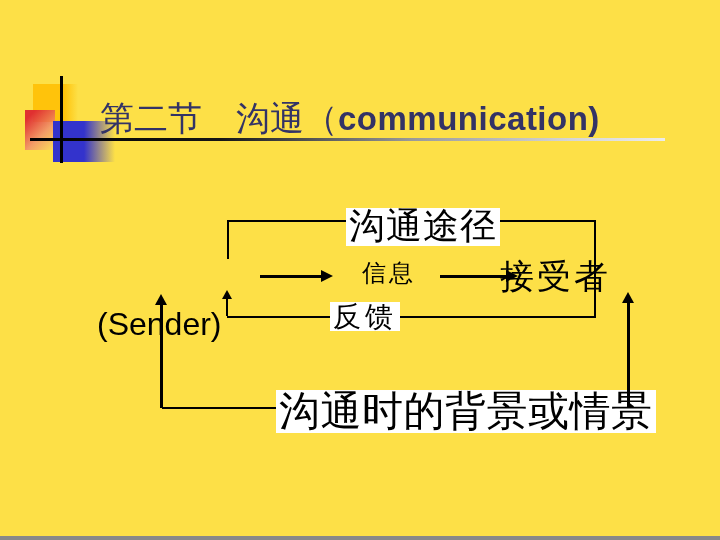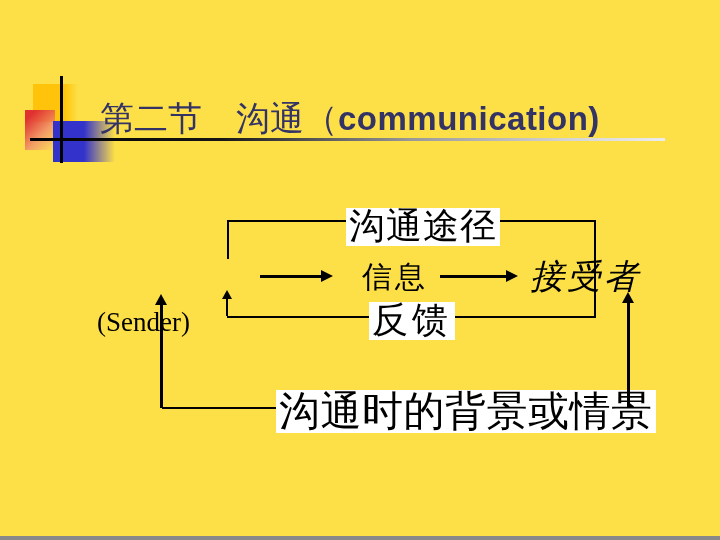--- a/index.html
+++ b/index.html
@@ -36,24 +36,24 @@
   .mid{z-index:2;}
 
   .top-line{left:228px;top:220px;width:367px;height:2px;}
   .left-tick{left:227px;top:220px;width:2px;height:39px;}
   .right-vline{left:594px;top:220px;width:2px;height:98px;}
   .feedback-line{left:227px;top:316px;width:369px;height:2px;}
   .bottom-line{left:162px;top:407px;width:473px;height:2px;}
 
   .channel-label{left:346px;top:208px;font-size:36px;letter-spacing:1px;}
   .sender-label{left:101px;top:258px;font-size:31px;letter-spacing:2px;}
-  .message-label{left:362px;top:261px;font-size:30px;letter-spacing:3px;}
-  .receiver-label{left:530px;top:259px;font-size:34px;letter-spacing:3px;font-style:italic;}
-  .sender-sub{left:97px;top:308px;font-size:27px;font-family:Liberation Serif, serif;}
-  .feedback-label{left:369px;top:302px;font-size:36px;letter-spacing:4px;}
+  .message-label{left:362px;top:261px;font-size:24px;letter-spacing:3px;}
+  .receiver-label{left:500px;top:259px;font-size:34px;letter-spacing:3px;}
+  .sender-sub{left:97px;top:308px;font-size:32px;}
+  .feedback-label{left:330px;top:302px;font-size:28px;letter-spacing:4px;}
   .feedback-sub{left:333px;top:349px;font-size:29px;letter-spacing:1px;}
   .context-label{left:276px;top:390px;font-size:41px;letter-spacing:.5px;}
 
   
   .shaft{background:#000;z-index:3;}
   .head{width:0;height:0;z-index:3;}
   .a1-shaft{left:260px;top:275px;width:61px;height:3px;}
   .a1-head{left:321px;top:270px;border-top:6px solid transparent;border-bottom:6px solid transparent;border-left:12px solid #000;}
   .a2-shaft{left:440px;top:275px;width:66px;height:3px;}
   .a2-head{left:506px;top:270px;border-top:6px solid transparent;border-bottom:6px solid transparent;border-left:12px solid #000;}

